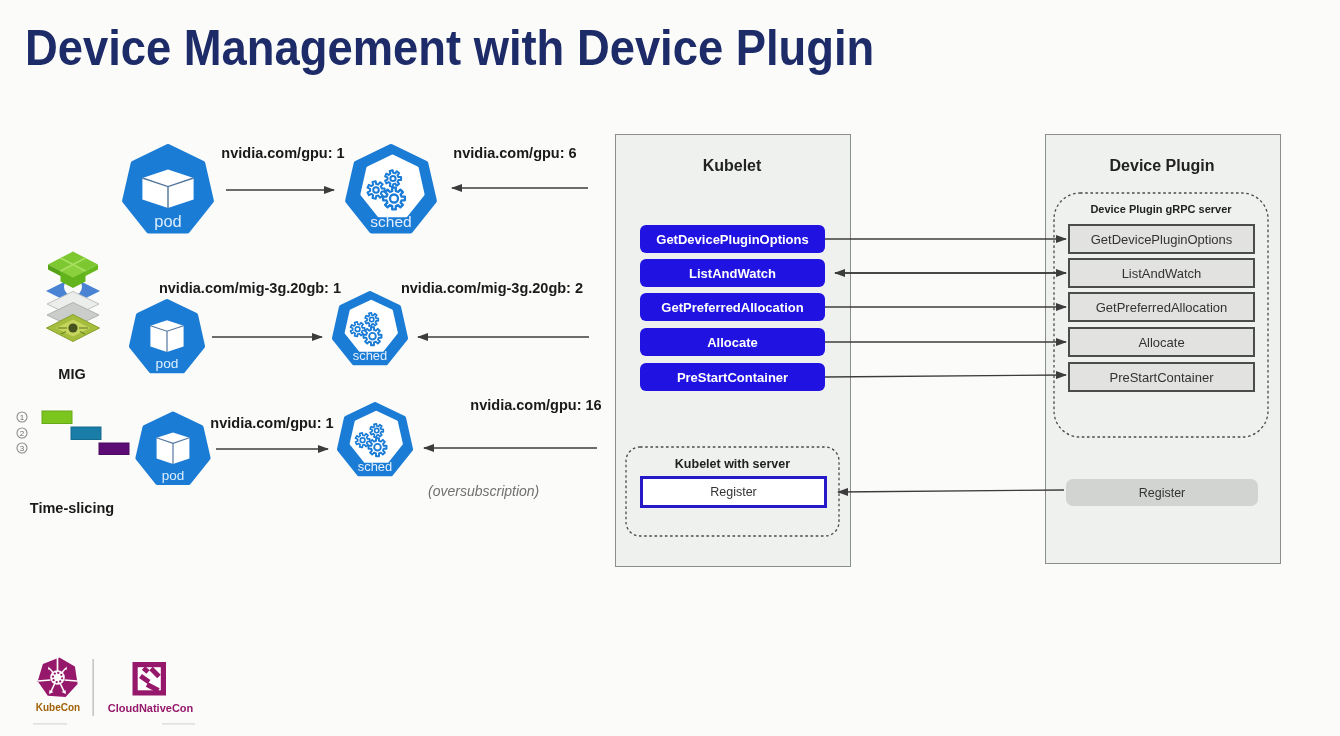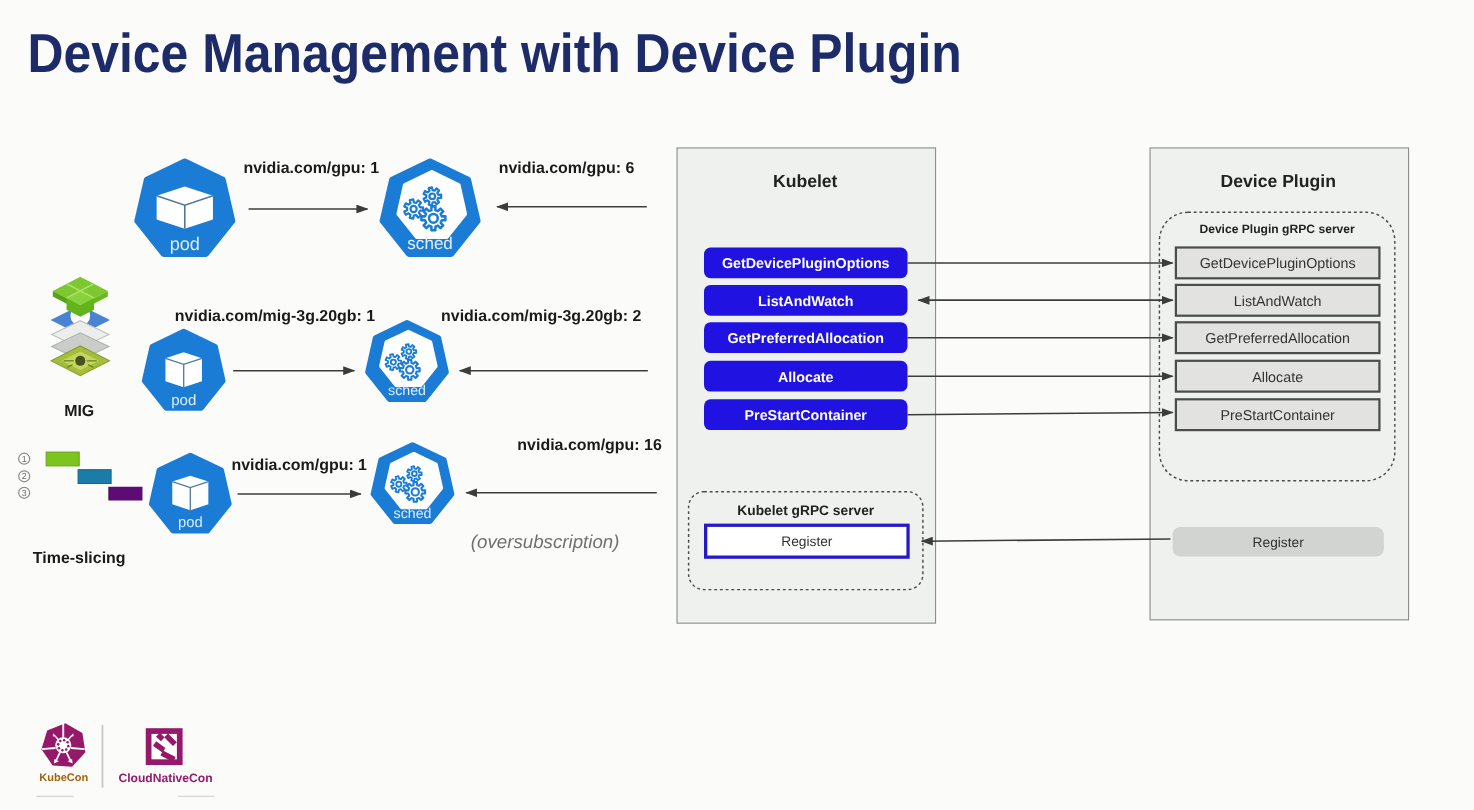--- a/index.html
+++ b/index.html
@@ -6,37 +6,37 @@
   body{width:1340px;height:736px;overflow:hidden;background:#fbfcfa;}
   .stage{position:relative;width:1340px;height:736px;font-family:"Liberation Sans",sans-serif;}
   .title{position:absolute;left:25px;top:19px;font-size:50px;font-weight:bold;color:#1d2b68;white-space:nowrap;transform:scaleX(0.907);transform-origin:0 0;}
   .box{position:absolute;border:1.5px solid #8a8f8a;}
   .kubelet{left:615px;top:134px;width:234px;height:431px;background:#eff1ee;}
   .devplugin{left:1045px;top:134px;width:234px;height:428px;background:#eff1ee;}
   .boxtitle{position:absolute;width:100%;text-align:center;font-size:16px;font-weight:bold;color:#222;}
   .bluebtn{position:absolute;left:640px;width:185px;height:28px;background:#2012e1;border-radius:6px;color:#fff;font-weight:bold;font-size:13px;display:flex;align-items:center;justify-content:center;}
   .graybtn{position:absolute;left:1068px;width:187px;height:30px;background:#e2e3e0;border:2px solid #4a4d4a;color:#333;font-size:13px;display:flex;align-items:center;justify-content:center;box-sizing:border-box;}
   .lbl{position:absolute;font-size:14.5px;font-weight:bold;color:#1a1a1a;white-space:nowrap;transform:translateX(-50%);}
-  .oversub{position:absolute;font-size:17px;font-style:italic;color:#707070;white-space:nowrap;}
+  .oversub{position:absolute;font-size:14px;font-style:italic;color:#707070;white-space:nowrap;}
   svg.overlay{position:absolute;left:0;top:0;pointer-events:none;}
 </style>
 </head>
 <body>
 <div class="stage">
   <div class="title">Device Management with Device Plugin</div>
 
   <div class="box kubelet"></div>
   <div class="boxtitle" style="left:615px;top:157px;width:234px;">Kubelet</div>
   <div class="bluebtn" style="top:225px;">GetDevicePluginOptions</div>
   <div class="bluebtn" style="top:259px;">ListAndWatch</div>
   <div class="bluebtn" style="top:293px;">GetPreferredAllocation</div>
   <div class="bluebtn" style="top:328px;">Allocate</div>
   <div class="bluebtn" style="top:363px;">PreStartContainer</div>
 
-  <div class="boxtitle" style="left:626px;top:457px;width:213px;font-size:12.5px;">Kubelet gRPC server</div>
+  <div class="boxtitle" style="left:626px;top:457px;width:213px;font-size:12.5px;">Kubelet with server</div>
   <div style="position:absolute;left:640px;top:476px;width:187px;height:32px;background:#fff;border:3px solid #2619c8;box-sizing:border-box;display:flex;align-items:center;justify-content:center;font-size:12.5px;color:#333;">Register</div>
 
   <div class="box devplugin"></div>
   <div class="boxtitle" style="left:1045px;top:157px;width:234px;">Device Plugin</div>
 
   <div class="boxtitle" style="left:1054px;top:203px;width:214px;font-size:11px;">Device Plugin gRPC server</div>
   <div class="graybtn" style="top:224px;">GetDevicePluginOptions</div>
   <div class="graybtn" style="top:258px;">ListAndWatch</div>
   <div class="graybtn" style="top:292px;">GetPreferredAllocation</div>
   <div class="graybtn" style="top:327px;">Allocate</div>

